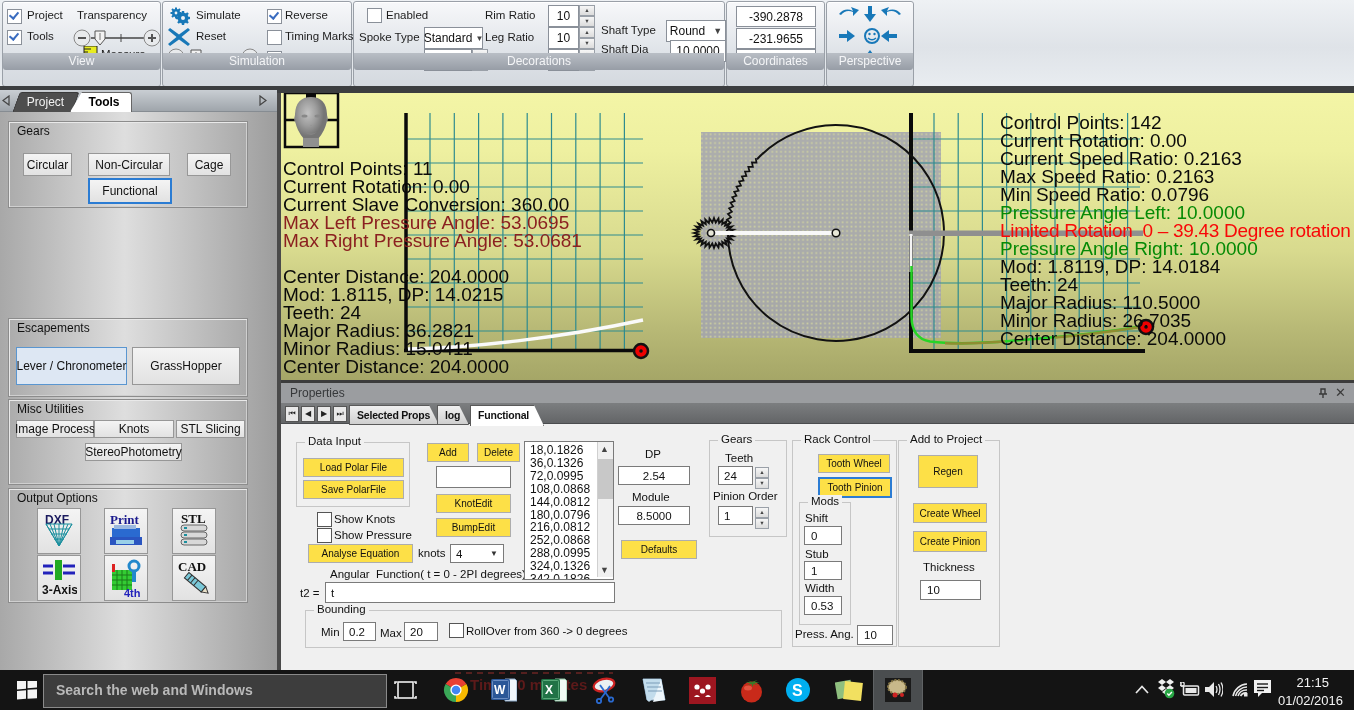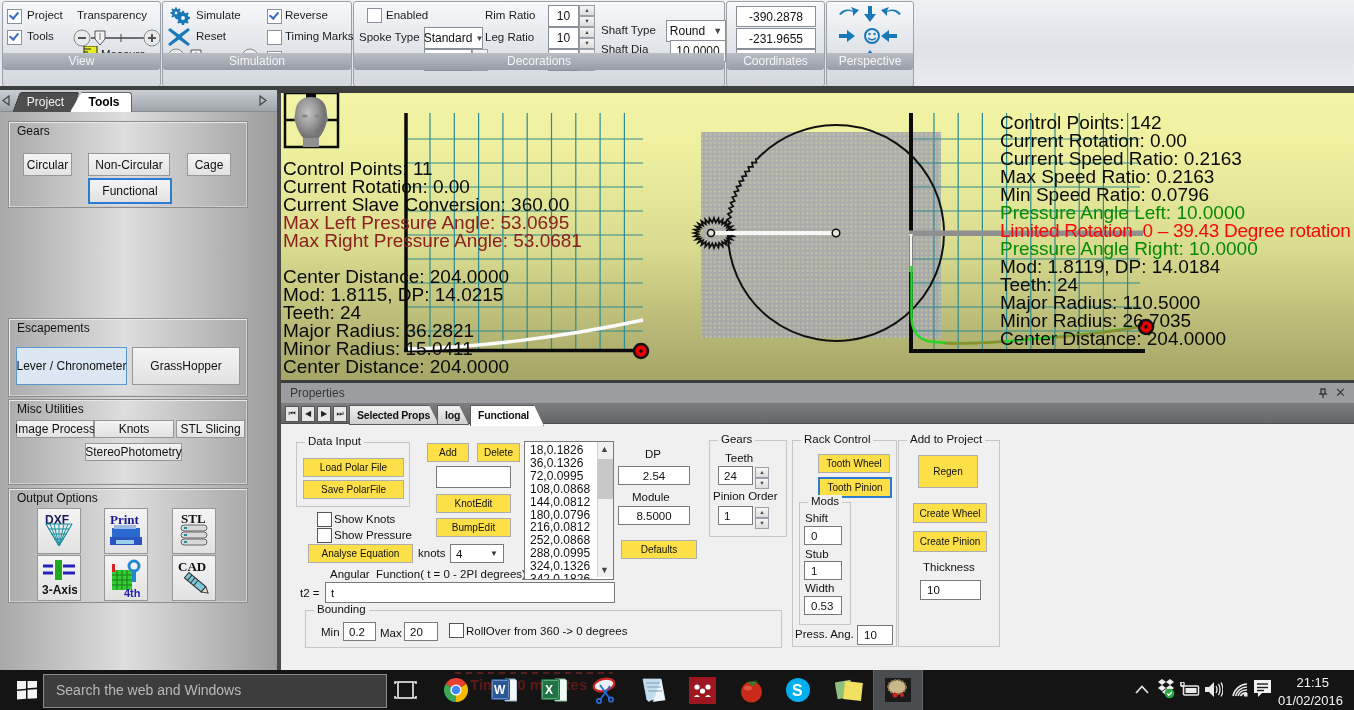--- a/index.html
+++ b/index.html
@@ -574,21 +574,21 @@
     <div style="position:absolute;left:470px;top:6px;font-size:15px;font-weight:bold;color:#5c1a1a;white-space:nowrap;">Time 50 minutes</div>
     <div style="position:absolute;left:455px;top:2px;width:158px;height:2px;background:repeating-linear-gradient(90deg,#55201f 0 6px,transparent 6px 11px);"></div>
     <svg class="abs" style="left:17px;top:11px;" width="20" height="19">
         <g fill="#f4f4f4">
           <rect x="0" y="0" width="9" height="8.5" transform="skewY(-4)"></rect>
           <rect x="10.5" y="-1" width="9.5" height="9" transform="skewY(-4)"></rect>
           <rect x="0" y="10" width="9" height="8.5" transform="skewY(-4)"></rect>
           <rect x="10.5" y="9.6" width="9.5" height="9" transform="skewY(-4)"></rect>
         </g>
       </svg>
-    <div style="position:absolute;left:43px;top:4px;width:342px;height:32px;background:#3d3d3d;border:1px solid #8a8a8a;">
+    <div style="position:absolute;left:43px;top:4px;width:342px;height:32px;background:#3d3d3d;border:1px solid #8a8a8a;font-weight:bold;">
       <div style="position:absolute;left:12px;top:7px;font-size:14px;color:#b9b9b9;">Search the web and Windows</div>
     </div>
     <svg class="abs" style="left:393px;top:9px;" width="25" height="22" viewBox="0 0 25 22">
       <rect x="5" y="3" width="15" height="16" fill="none" stroke="#f0f0f0" stroke-width="1.6"></rect>
       <path d="M2 5 V3 H4 M2 17 V19 H4 M23 5 V3 H21 M23 17 V19 H21" fill="none" stroke="#f0f0f0" stroke-width="1.6"></path>
     </svg>
 
     <svg class="abs" style="left:443px;top:7px;" width="26" height="26" viewBox="0 0 26 26">
       <path d="M13 13 L2.6 7 A12 12 0 0 1 23.4 7 Z" fill="#e84033"></path>
       <path d="M13 13 L2.6 7 A12 12 0 0 0 13 25 Z" fill="#3aa757"></path>

